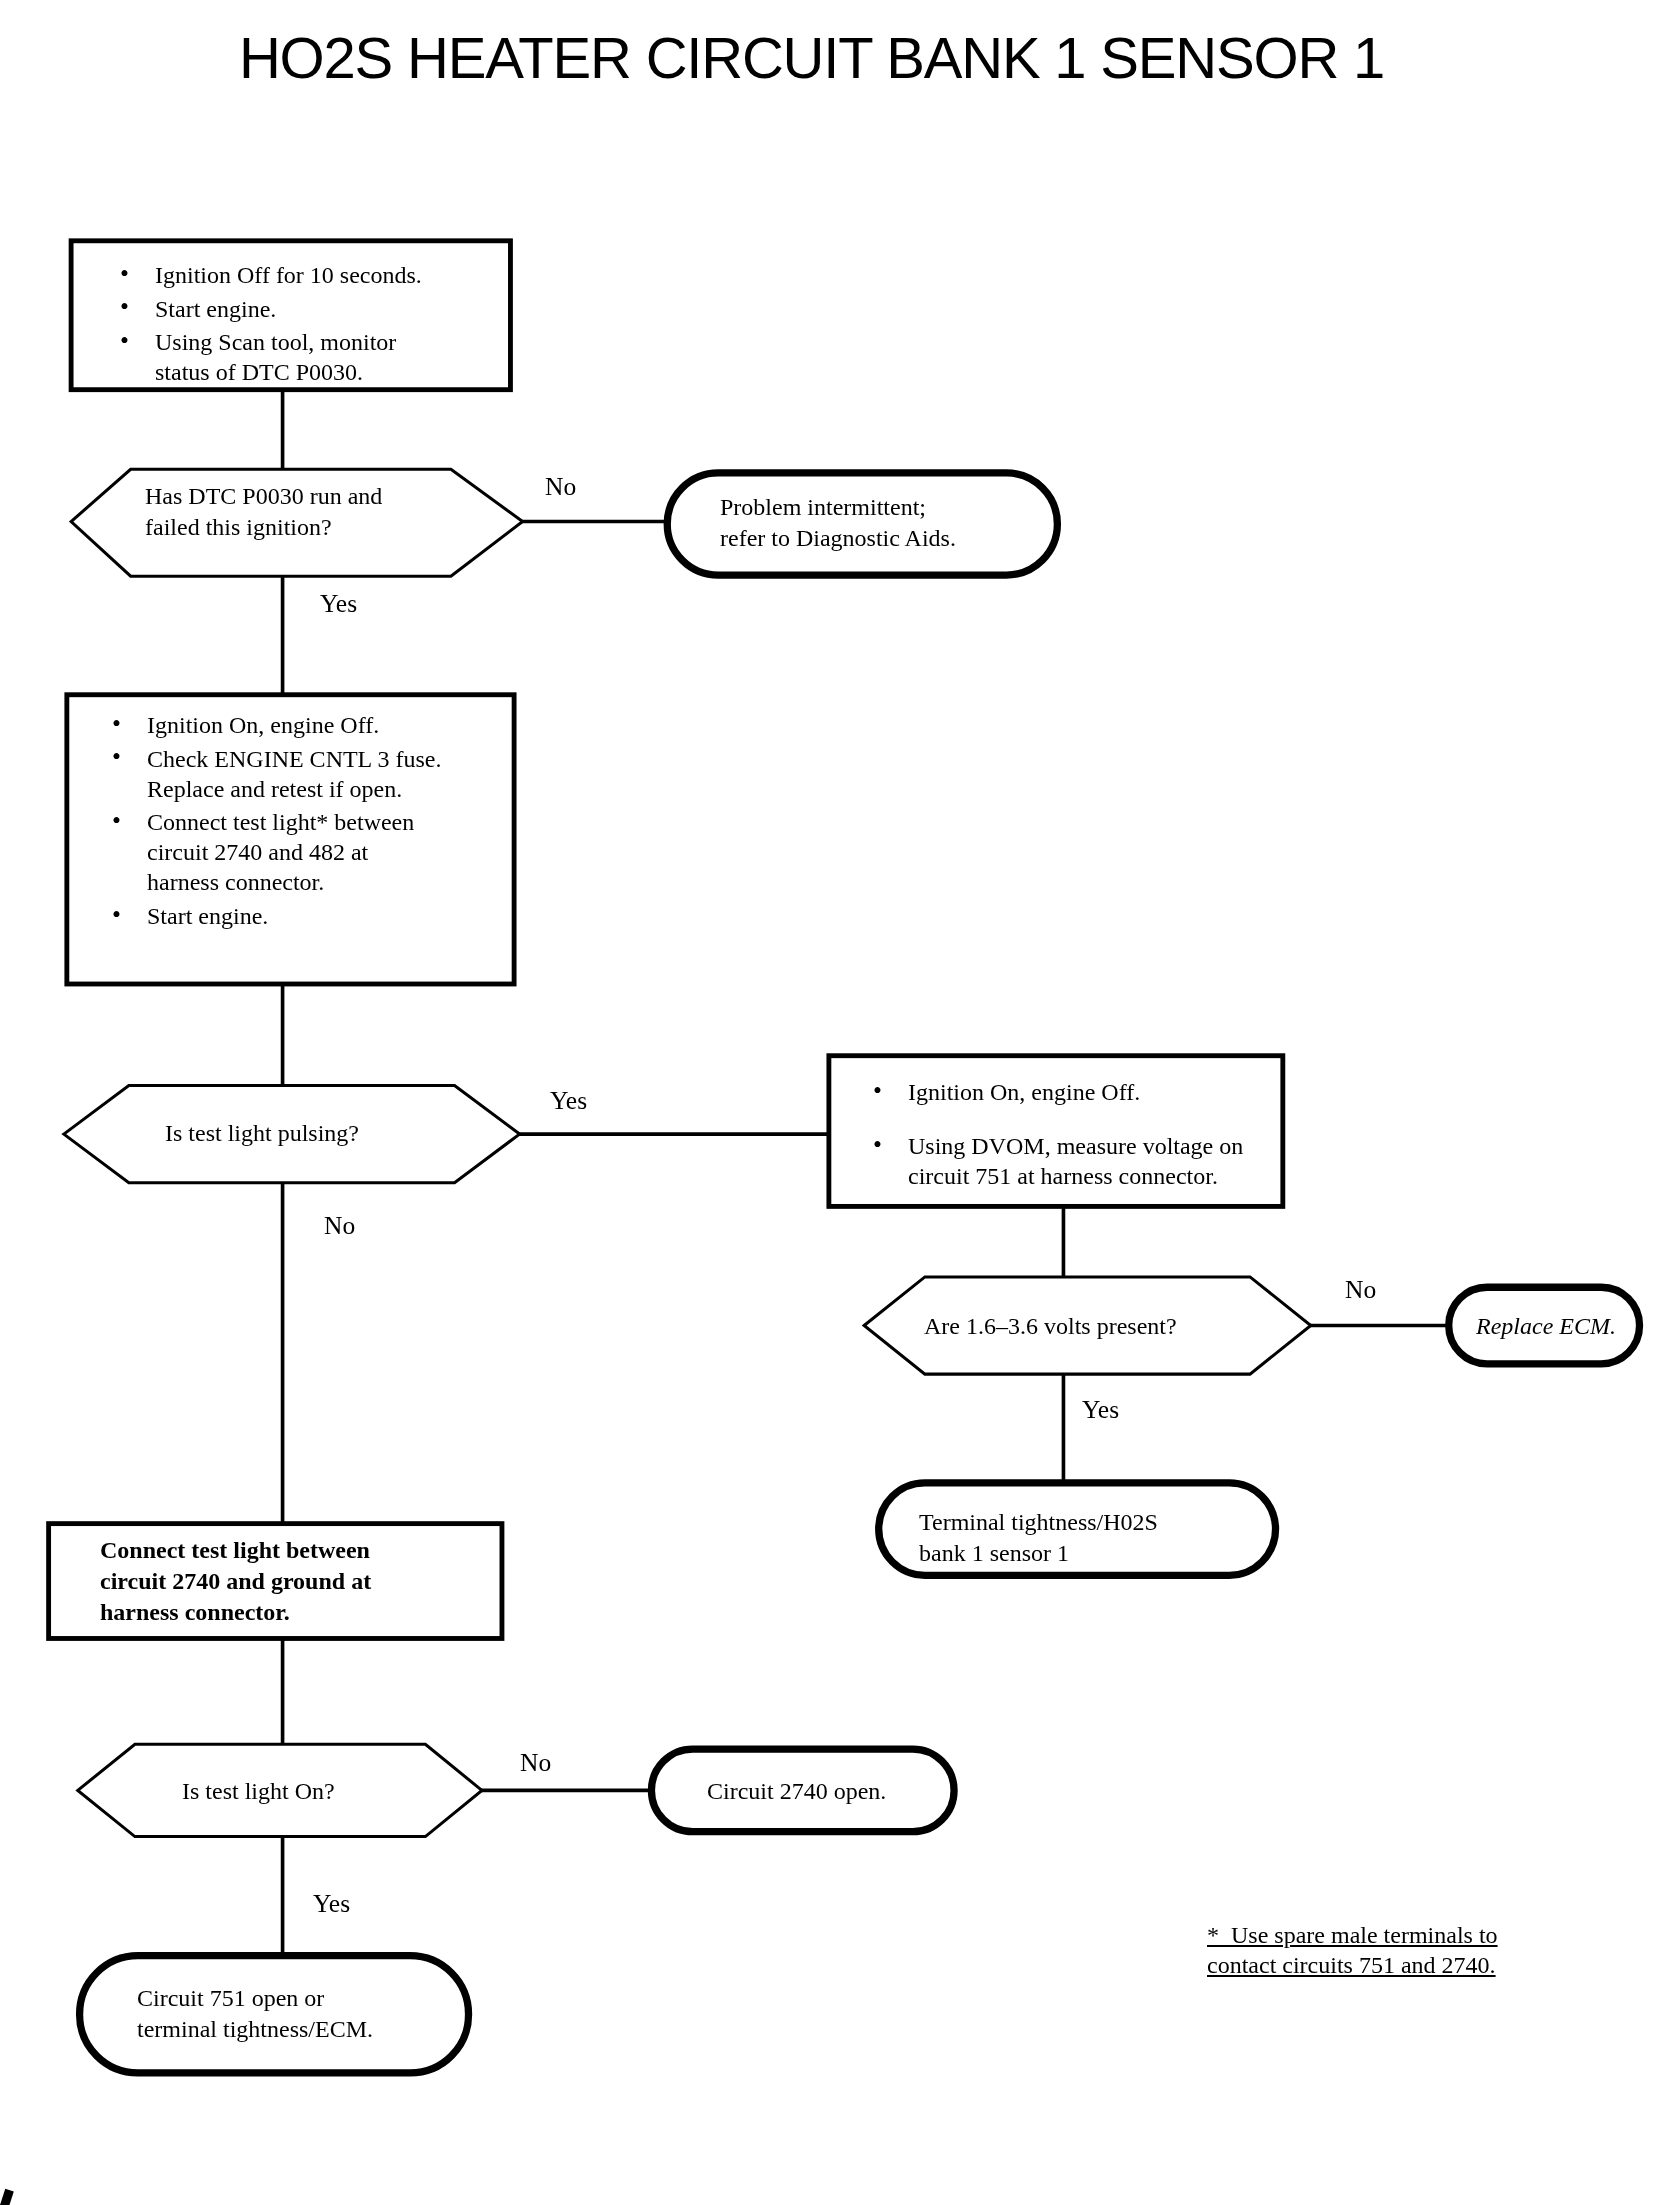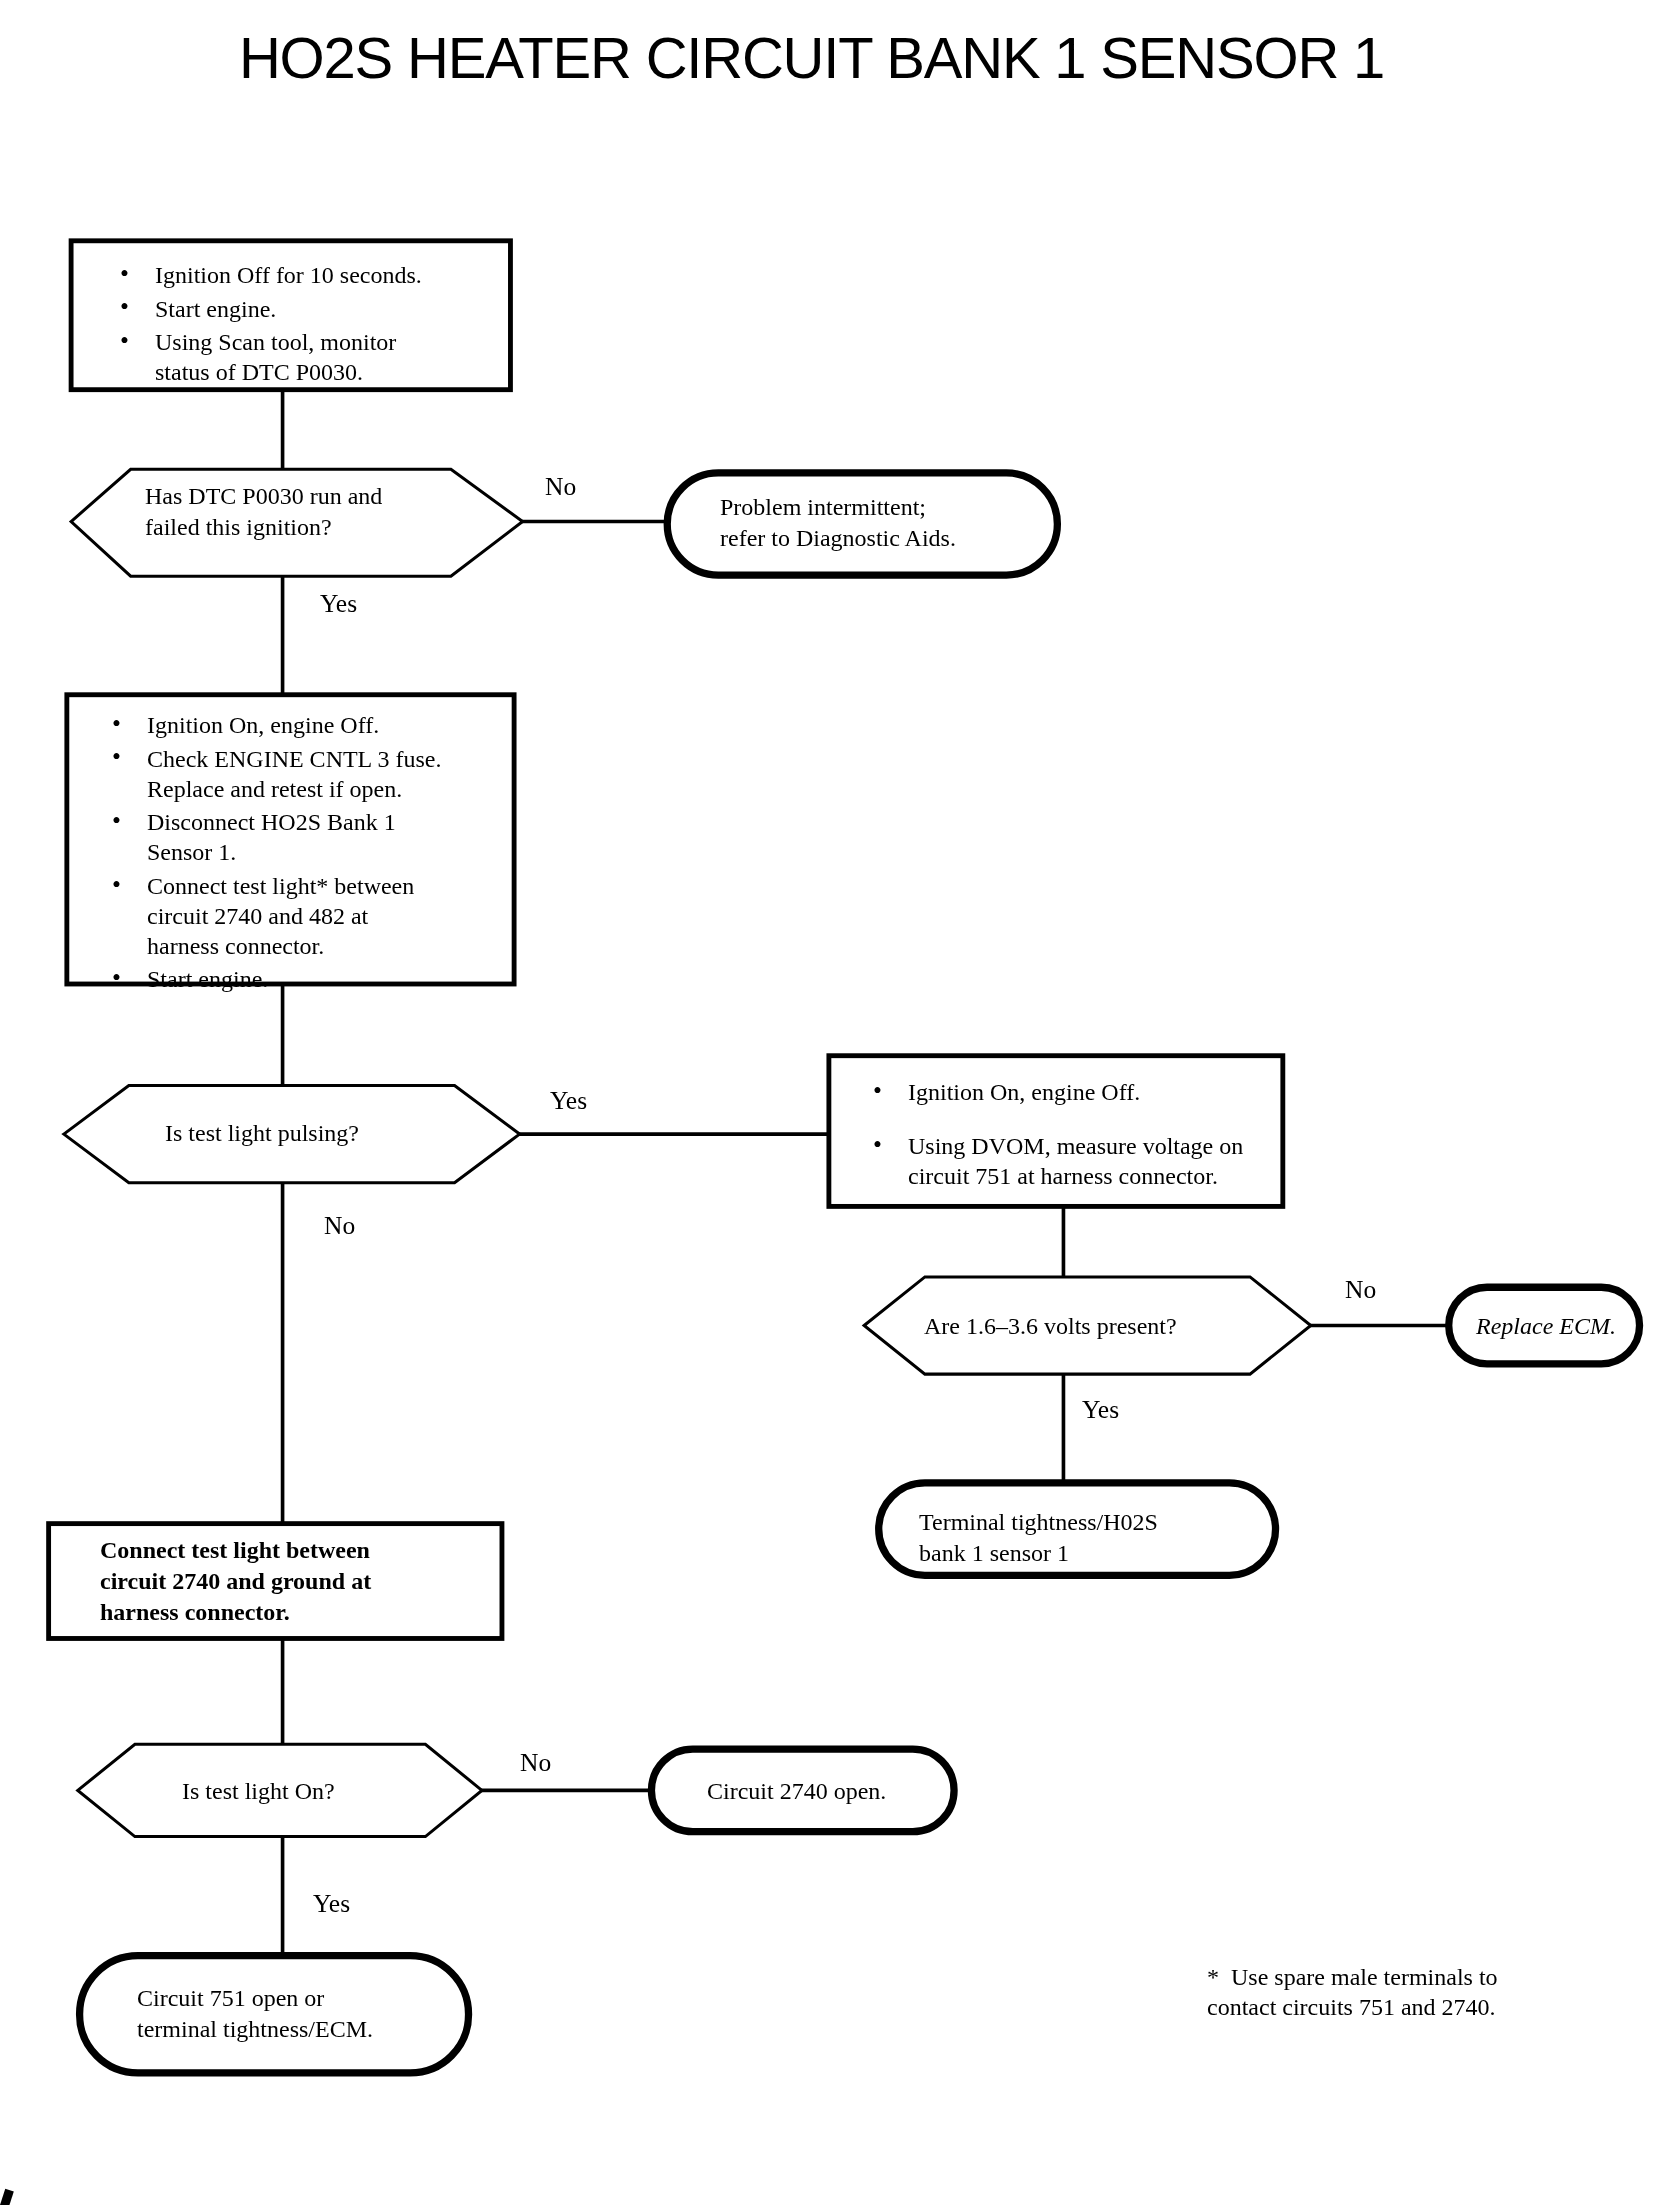--- a/index.html
+++ b/index.html
@@ -120,22 +120,20 @@
 failed this ignition?</div>
   <div class="edge-label" style="left:545px;top:473px;">No</div>
   <div class="edge-label" style="left:320px;top:590px;">Yes</div>
   <div class="txt" style="left:720px;top:492px;width:340px;">Problem intermittent;
 refer to Diagnostic Aids.</div>
 
   <ul class="bul" style="left:112px;top:710px;width:365px;">
     <li><span>Ignition On, engine Off.</span></li>
     <li><span>Check ENGINE CNTL 3 fuse.
 Replace and retest if open.</span></li>
-    <li><span>Disconnect HO2S Bank 1
-Sensor 1.</span></li>
     <li><span>Connect test light* between
 circuit 2740 and 482 at
 harness connector.</span></li>
     <li><span>Start engine.</span></li>
   </ul>
 
   <div class="txt" style="left:165px;top:1118px;width:304px;">Is test light pulsing?</div>
   <div class="edge-label" style="left:550px;top:1087px;">Yes</div>
   <div class="edge-label" style="left:324px;top:1212px;">No</div>
 
@@ -156,19 +154,19 @@
 circuit 2740 and ground at
 harness connector.</div>
 
   <div class="txt" style="left:182px;top:1776px;width:255px;">Is test light On?</div>
   <div class="edge-label" style="left:520px;top:1749px;">No</div>
   <div class="edge-label" style="left:313px;top:1890px;">Yes</div>
   <div class="txt" style="left:707px;top:1776px;width:255px;">Circuit 2740 open.</div>
   <div class="txt" style="left:137px;top:1983px;width:316px;">Circuit 751 open or
 terminal tightness/ECM.</div>
 
-  <div class="footnote" style="left:1207px;top:1962px;width:389px;">*  Use spare male terminals to
+  <div class="footnote" style="left:1207px;top:1920px;width:389px;text-decoration:underline;">*  Use spare male terminals to
 contact circuits 751 and 2740.</div>
 
   <div class="scan-artifact"></div>
 
 </div>
 
 
 </body></html>

